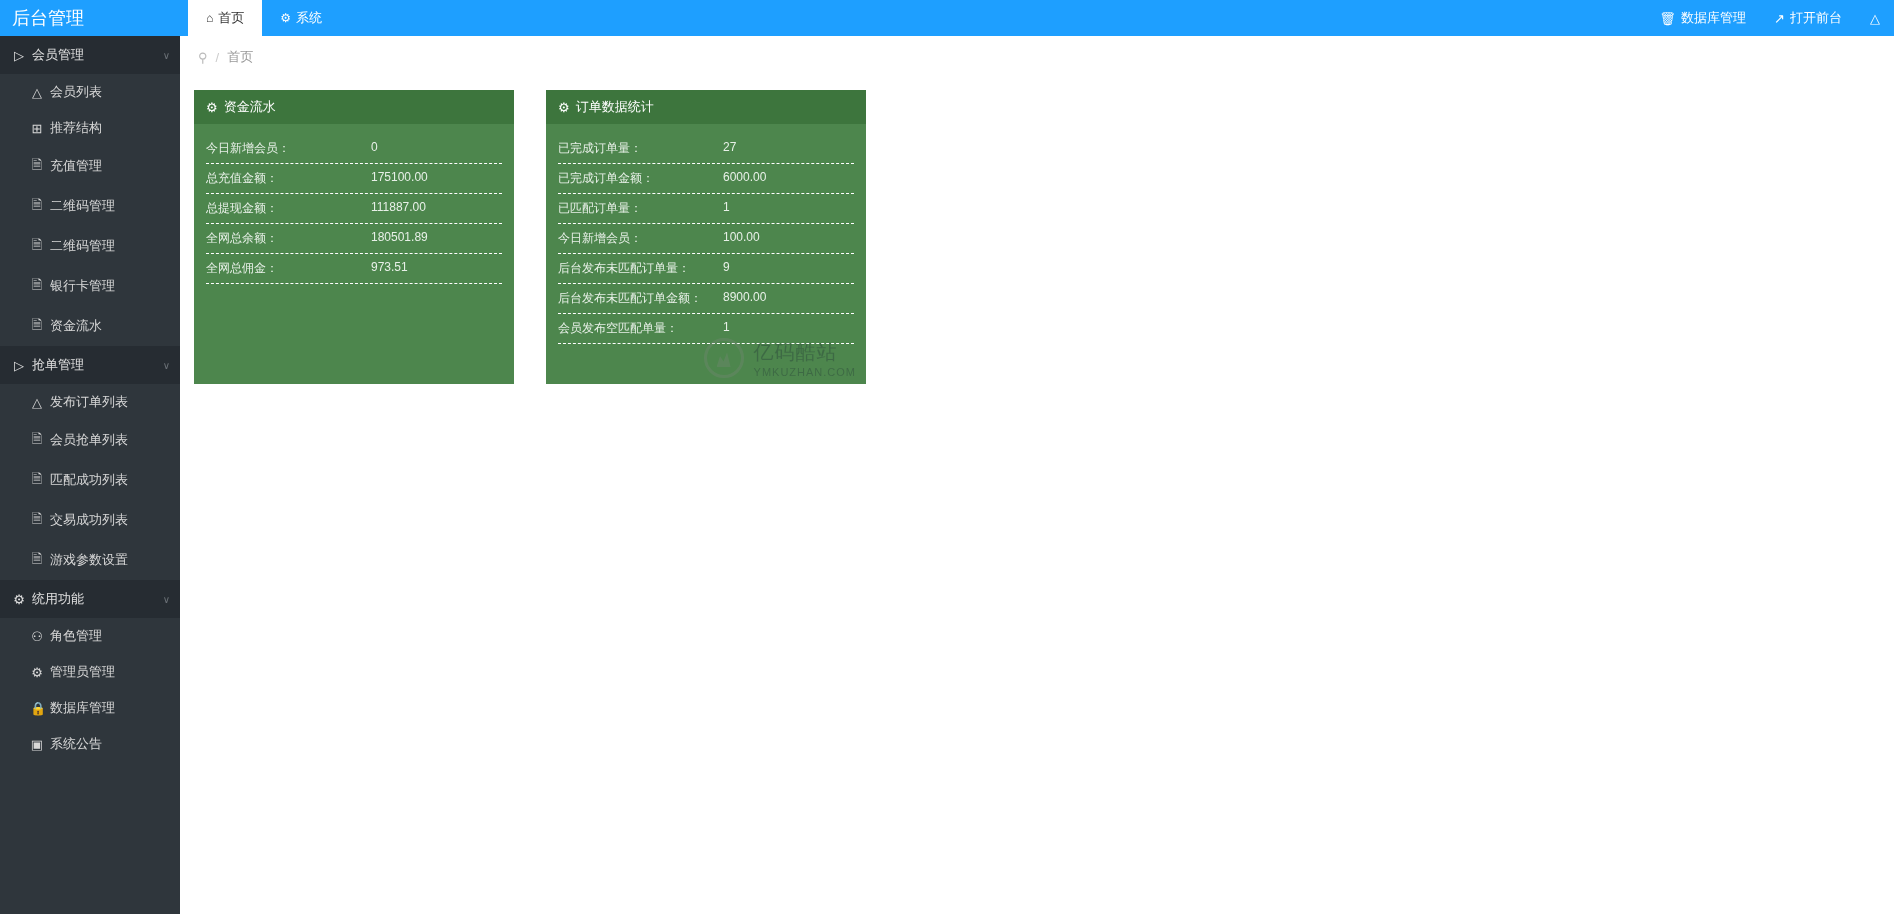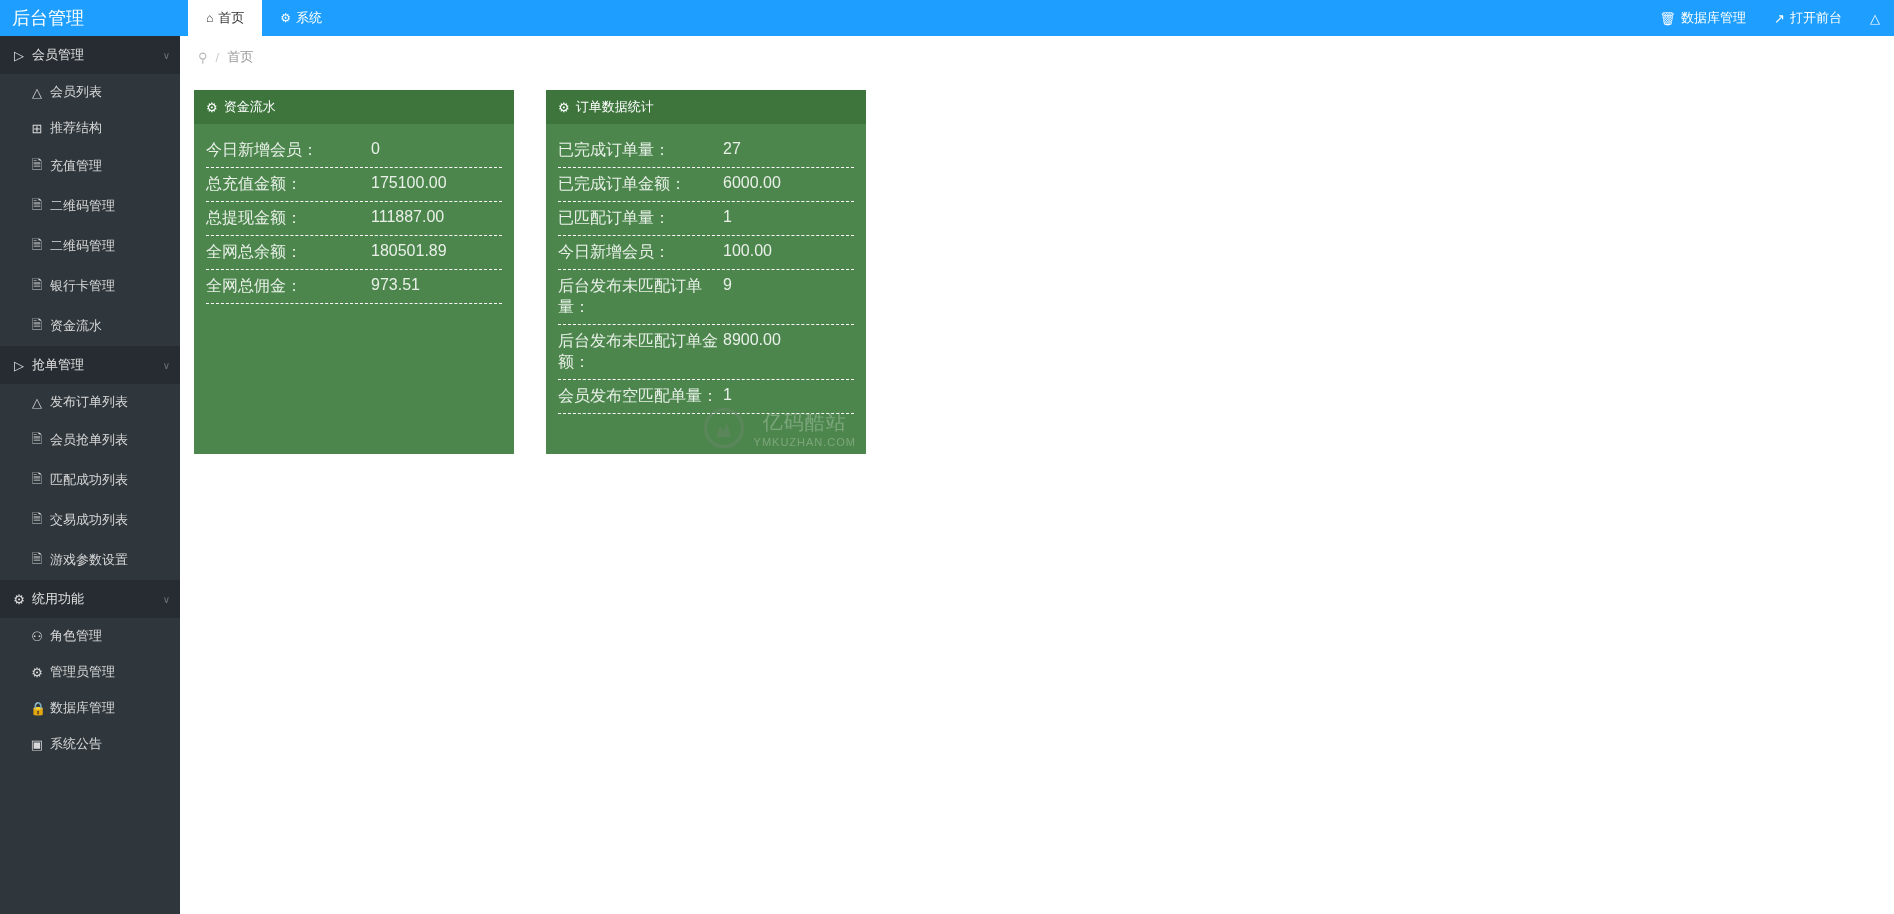--- a/index.html
+++ b/index.html
@@ -26,29 +26,29 @@
 .main { position: absolute; left: 180px; right: 0; top: 36px; bottom: 0; background: #fff; overflow: auto; }
 .breadcrumb { padding: 12px 18px; color: #999; font-size: 13px; display: flex; align-items: center; gap: 8px; }
 .breadcrumb .pin { color: #bbb; }
 .breadcrumb .sep { color: #ccc; }
 .breadcrumb .current { color: #999; }
 
 .cards { padding: 12px 14px; display: flex; gap: 32px; }
 .card { width: 320px; background: #4d864d; color: #e8f0e8; }
 .card-header { background: #3d753d; padding: 8px 12px; display: flex; align-items: center; gap: 6px; font-size: 13px; color: #fff; }
 .card-body { padding: 10px 12px 40px; }
-.row { display: flex; padding: 6px 0; border-bottom: 1px dashed #fff; font-size: 16px; }
+.row { display: flex; padding: 6px 0; border-bottom: 1px dashed #fff; font-size: 12px; }
 .row .label { width: 165px; }
 .row .value { flex: 1; }
 
 
 .watermark { position: absolute; right: 10px; bottom: 6px; opacity: 0.25; display: flex; align-items: center; gap: 10px; pointer-events: none; }
 .wm-logo { width: 40px; height: 40px; border: 3px solid #888; border-radius: 50%; display: flex; align-items: center; justify-content: center; }
 .wm-logo::before { content: ""; width: 14px; height: 18px; background: #888; clip-path: polygon(0 100%, 25% 40%, 50% 70%, 75% 20%, 100% 100%); }
-.wm-text { color: #ffffff; text-align: center; }
+.wm-text { color: #0f172a; }
 .wm-text .zh { font-size: 20px; font-weight: 500; letter-spacing: 1px; }
 .wm-text .en { font-size: 11px; letter-spacing: 1px; }
 
 .icon { display: inline-block; }
 </style>
 </head>
 <body>
 
 <div class="header">
   <div class="logo">后台管理</div>

